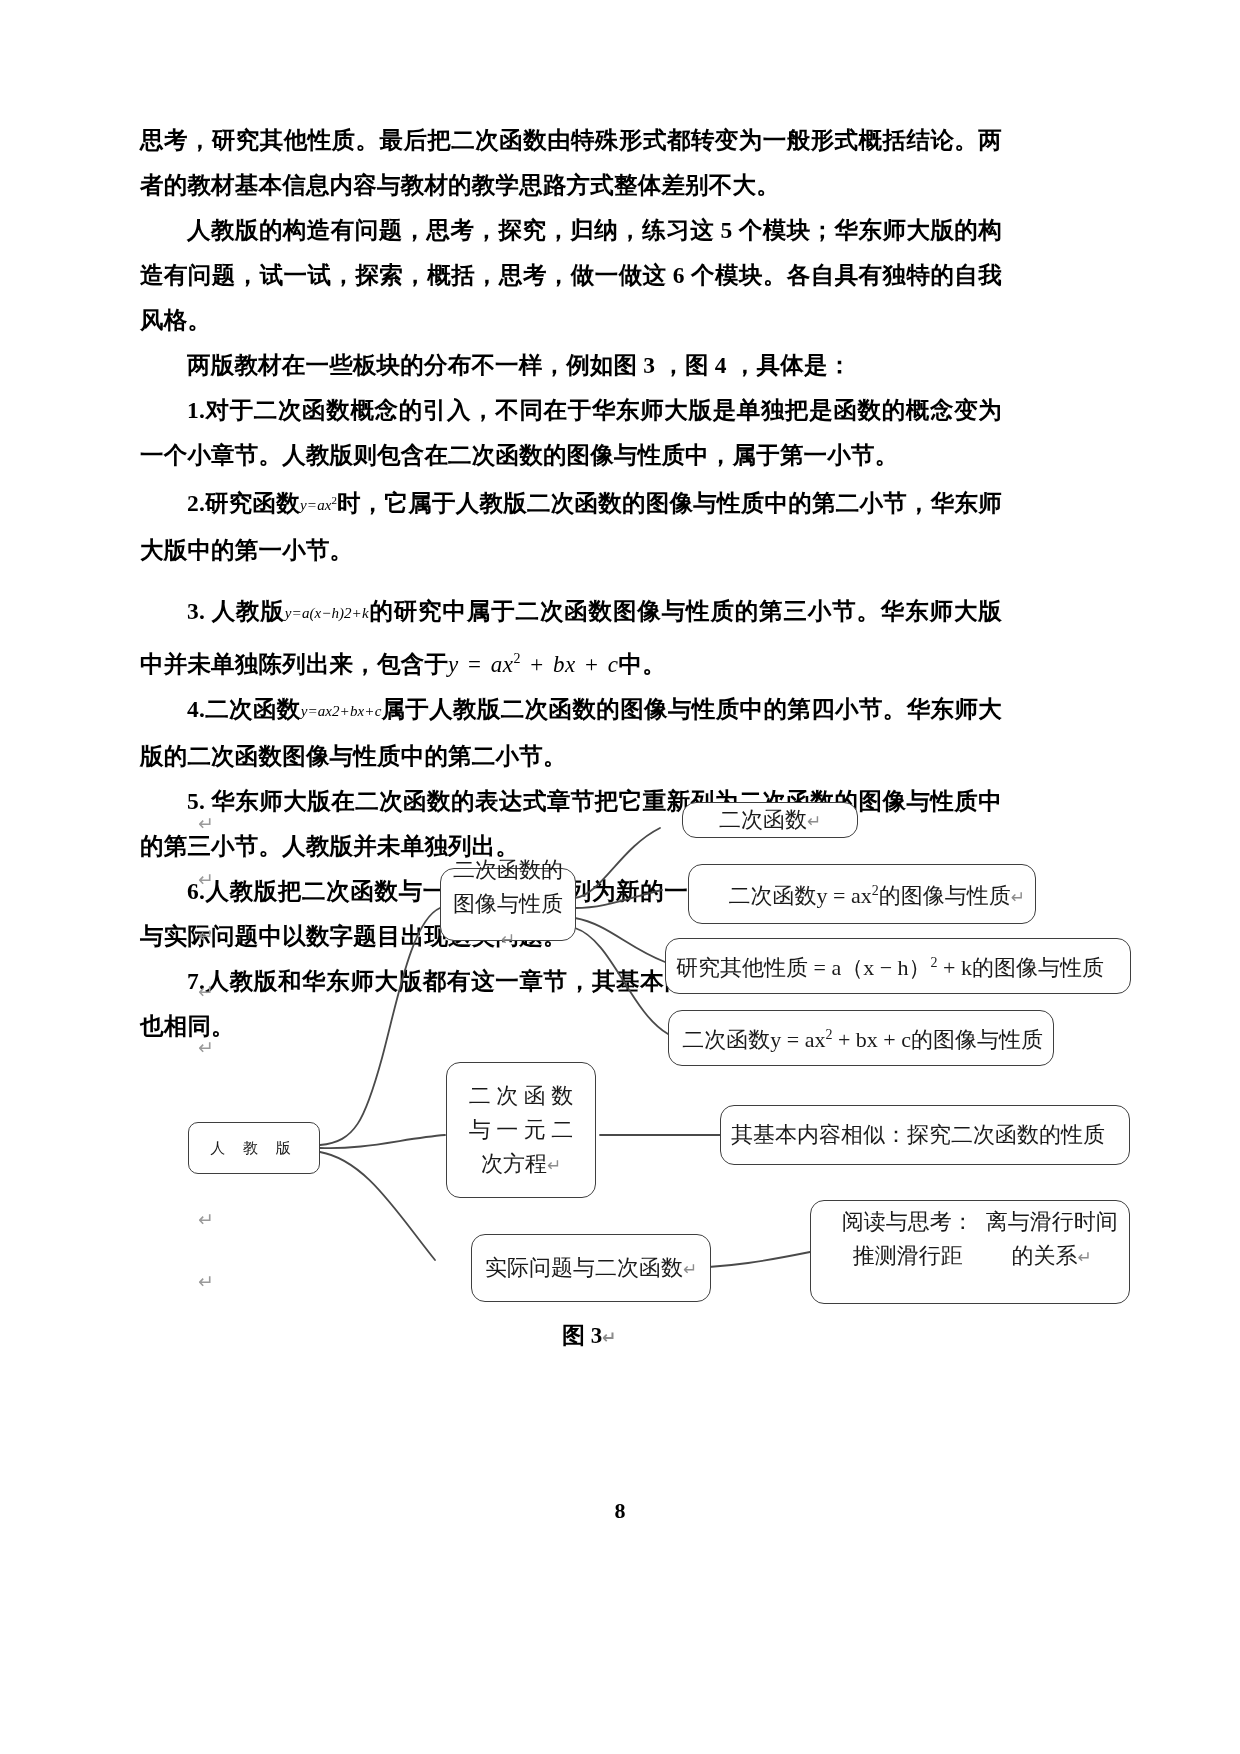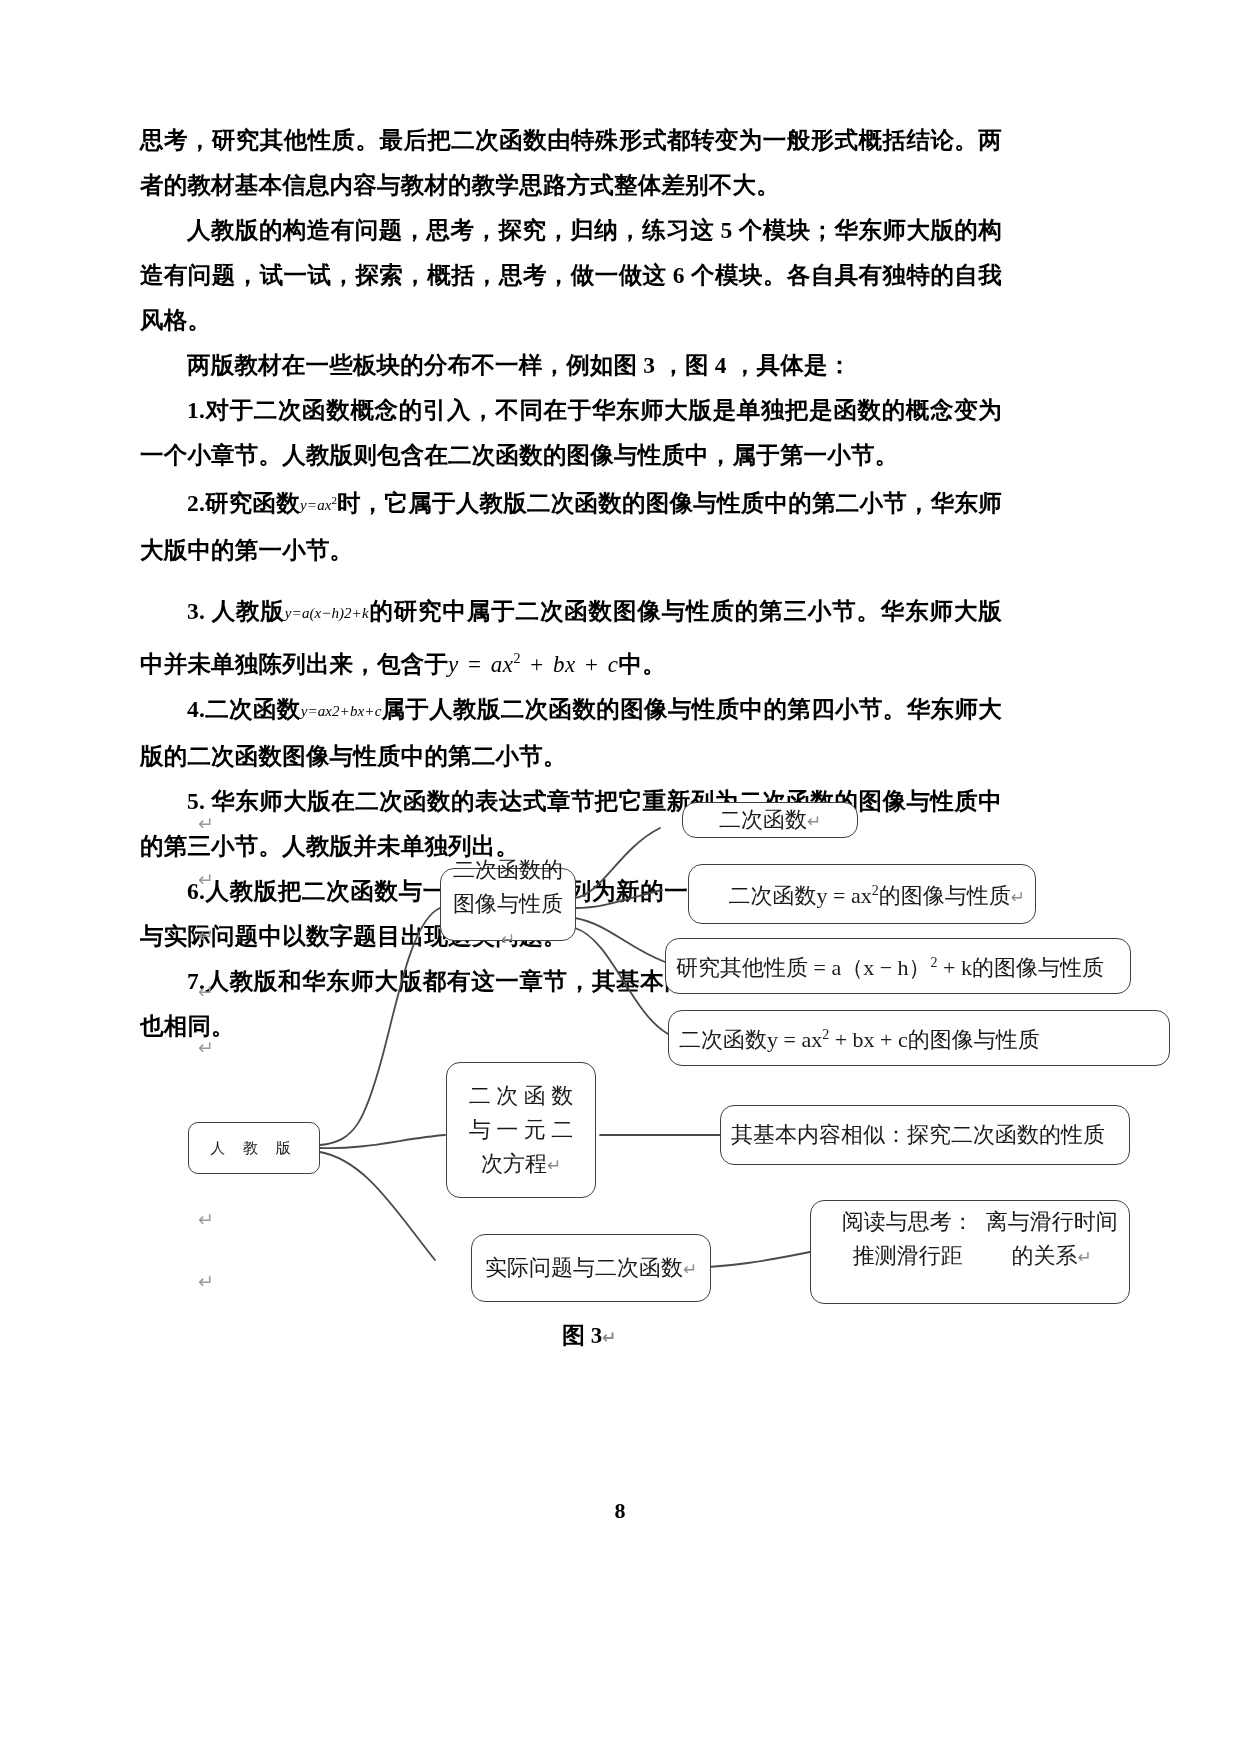--- a/index.html
+++ b/index.html
@@ -211,21 +211,21 @@
     </div>
 
     <div class="node" style="left:512px; top:74px; width:348px; height:60px; justify-content:flex-end;margin-left:26px;">
       <span><span class="mt">二次函数y = ax</span><sup>2</sup><span>的图像与性质</span><span class="ret">↵</span></span>
     </div>
 
     <div class="node" style="left:515px; top:148px; width:466px; height:56px; justify-content:flex-start;">
       <span><span class="mt">研究其他性质 = a（x − h）</span><sup>2</sup><span> + k的图像与性质</span></span>
     </div>
 
-    <div class="node" style="left:518px; top:220px; width:502px; height:56px; justify-content:flex-start;">
+    <div class="node" style="left:518px; top:220px; width:386px; height:56px; justify-content:flex-end;">
       <span><span class="mt">二次函数y = ax</span><sup>2</sup><span> + bx + c的图像与性质</span></span>
     </div>
 
     <div class="node" style="left:570px; top:315px; width:410px; height:60px; justify-content:flex-start;">
       <span>其基本内容相似：探究二次函数的性质</span>
     </div>
 
     <div class="node" style="left:660px; top:410px; width:320px; height:104px; flex-direction:row; align-items:flex-start; padding-left:20px;">
       <span>阅读与思考：推测滑行距</span>
       <span><span>离与滑行时间的关系</span><span class="ret">↵</span></span>

